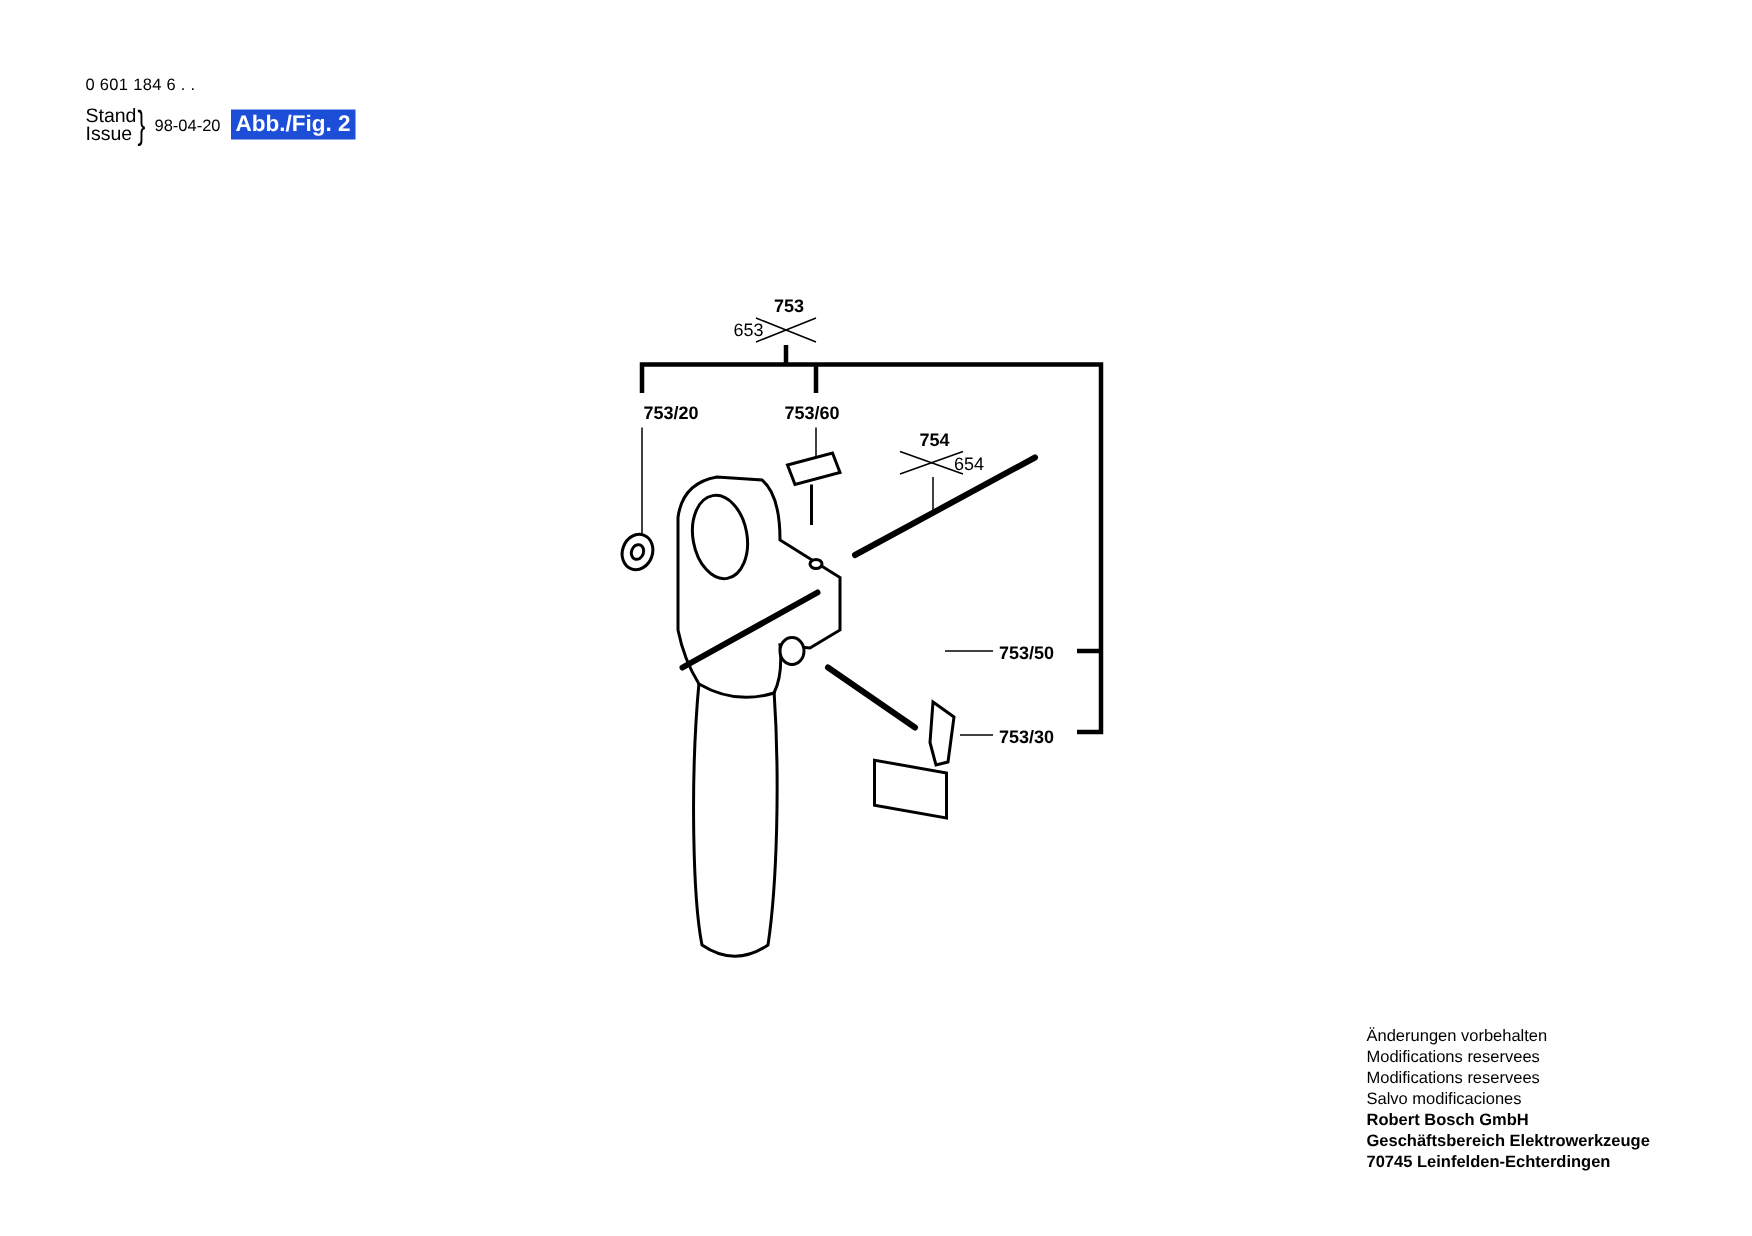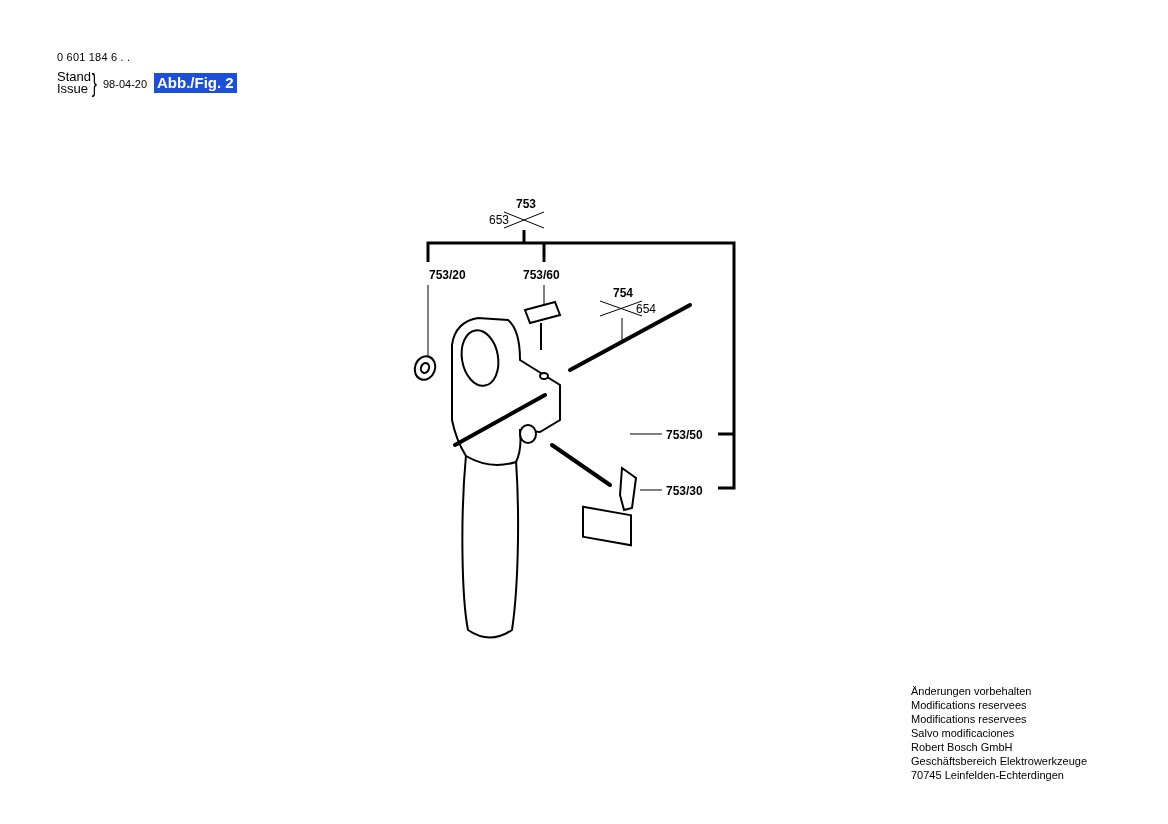--- a/index.html
+++ b/index.html
@@ -6,21 +6,21 @@
   body { width:1168px; height:824px; position:relative; overflow:hidden; font-family:"Liberation Sans", sans-serif; color:#000; }
   .abs { position:absolute; }
   .partno { font-size:11px; left:57px; top:51px; letter-spacing:0.2px; }
   .stand { font-size:13px; left:57px; top:71px; line-height:12px; }
   .brace { left:90px; top:70px; font-size:26px; line-height:26px; transform:scaleX(0.6); }
   .date { font-size:11px; left:103px; top:78px; }
   .figtag { left:154px; top:73px; background:#1d4ed8; color:#fff; font-weight:bold; font-size:15px; padding:0 3px; line-height:20px; }
   .lbl { font-weight:bold; font-size:12px; }
   .old { font-size:12px; color:#000; }
   .notes { left:911px; top:684px; font-size:11px; line-height:14px; }
-  .notes .b { font-weight:normal; }
+  .notes .b { font-weight:bold; }
   svg { position:absolute; left:0; top:0; }
 </style>
 </head>
 <body>
 
 <div class="abs partno">0 601 184 6 . .</div>
 <div class="abs stand">
   <div>Stand</div>
   <div>Issue</div>
 </div>

